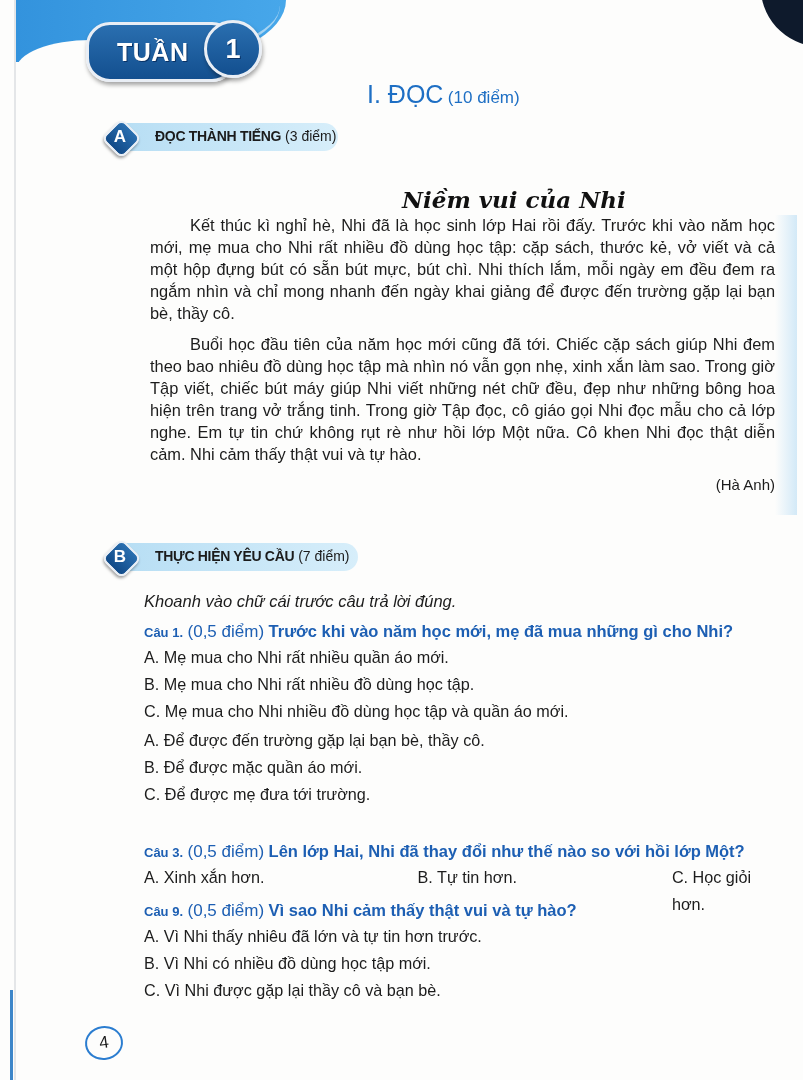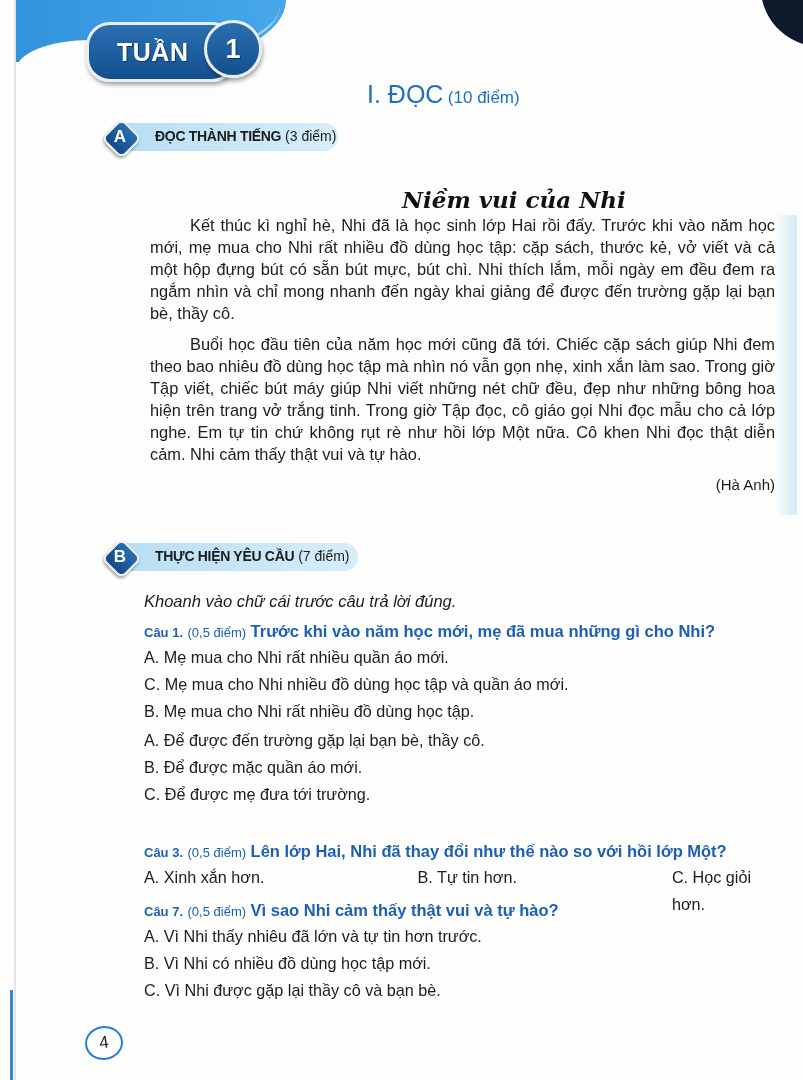--- a/index.html
+++ b/index.html
@@ -106,21 +106,21 @@
       position: absolute; left: 775px; top: 215px; width: 22px; height: 300px;
       background: linear-gradient(90deg, rgba(200,228,246,0), rgba(200,228,246,0.8));
     }
     .instruction {
       position: absolute; left: 144px; top: 592px; font-style: italic; font-size: 16.5px;
     }
     .q-block { position: absolute; left: 144px; width: 640px; font-size: 16.2px; }
     .q-line { height: 26px; line-height: 26px; white-space: nowrap; }
     .q-head { color: #1d5fb3; }
     .q-num { font-size: 13px; font-weight: bold; }
-    .q-pts { font-size: 13px; text-align: center; }
+    .q-pts { font-size: 17px; text-align: center; }
     .q-text { font-weight: bold; font-size: 16.5px; }
     .opt { height: 27px; line-height: 27px; white-space: nowrap; }
     .opt-row { display: flex; height: 27px; line-height: 27px; }
     .opt-row .c1 { width: 285px; }
     .opt-row .c2 { width: 265px; }
     .page-num {
       position: absolute; left: 85px; top: 1026px; width: 34px; height: 30px;
       border: 2px solid #2b7dd0; border-radius: 50%;
       display: flex; align-items: center; justify-content: center;
       font-size: 17px; transform: rotate(-8deg);
@@ -184,22 +184,22 @@
 
 <div class="instruction">Khoanh vào chữ cái trước câu trả lời đúng.</div>
 
 <div class="q-block" style="top:618px;">
   <div class="q-line q-head">
     <span class="q-num">Câu 1.</span>
     <span class="q-pts">(0,5 điểm)</span>
     <span class="q-text">Trước khi vào năm học mới, mẹ đã mua những gì cho Nhi?</span>
   </div>
   <div class="opt">A. Mẹ mua cho Nhi rất nhiều quần áo mới.</div>
+  <div class="opt">B. Mẹ mua cho Nhi rất nhiều đồ dùng học tập.</div>
   <div class="opt">C. Mẹ mua cho Nhi nhiều đồ dùng học tập và quần áo mới.</div>
-  <div class="opt">B. Mẹ mua cho Nhi rất nhiều đồ dùng học tập.</div>
 </div>
 
 <div class="q-block" style="top:727px;">
   <div class="opt">A. Để được đến trường gặp lại bạn bè, thầy cô.</div>
   <div class="opt">B. Để được mặc quần áo mới.</div>
   <div class="opt">C. Để được mẹ đưa tới trường.</div>
 </div>
 
 <div class="q-block" style="top:838px;">
   <div class="q-line q-head">
@@ -209,21 +209,21 @@
   </div>
   <div class="opt-row">
     <span class="c1">A. Xinh xắn hơn.</span>
     <span class="c2">B. Tự tin hơn.</span>
     <span class="c3">C. Học giỏi hơn.</span>
   </div>
 </div>
 
 <div class="q-block" style="top:897px;">
   <div class="q-line q-head">
-    <span class="q-num">Câu 7.</span>
+    <span class="q-num">Câu 9.</span>
     <span class="q-pts">(0,5 điểm)</span>
     <span class="q-text">Vì sao Nhi cảm thấy thật vui và tự hào?</span>
   </div>
   <div class="opt">A. Vì Nhi thấy nhiêu đã lớn và tự tin hơn trước.</div>
   <div class="opt">B. Vì Nhi có nhiều đồ dùng học tập mới.</div>
   <div class="opt">C. Vì Nhi được gặp lại thầy cô và bạn bè.</div>
 </div>
 
 <div class="page-num">
   <span>4</span>

